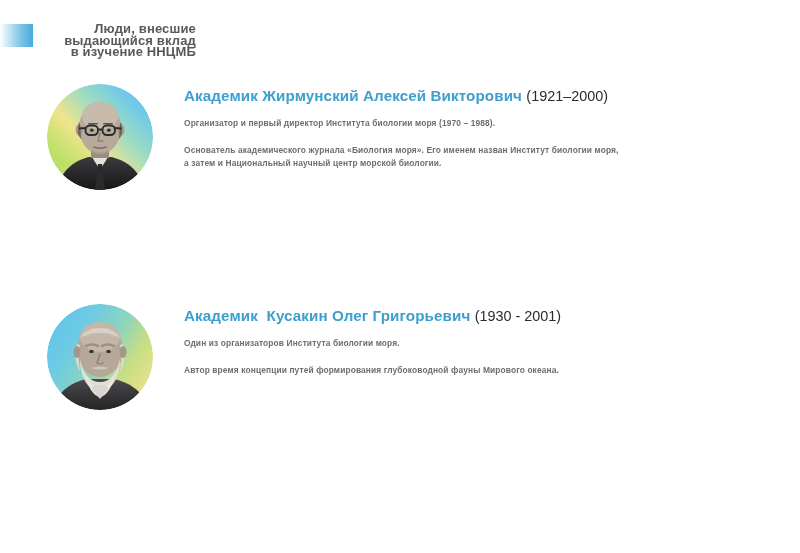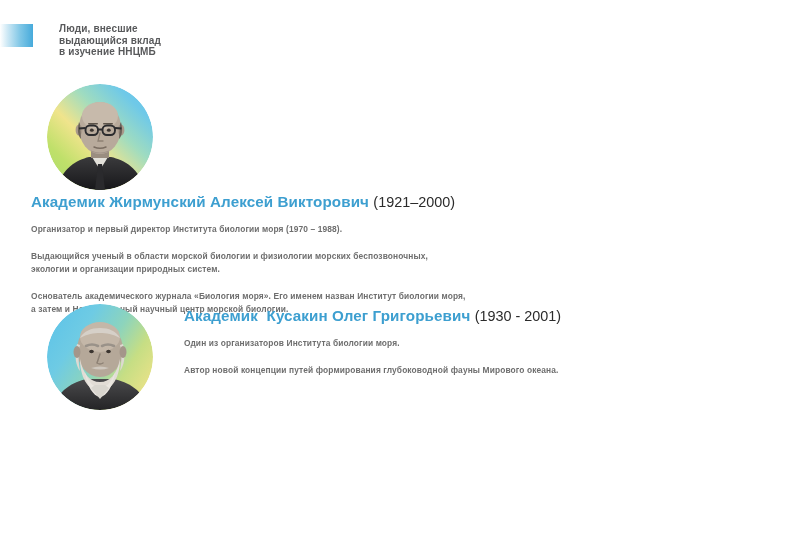--- a/index.html
+++ b/index.html
@@ -25,40 +25,41 @@
     display: flex;
     align-items: flex-start;
   }
   .header-bar {
     width: 33px;
     height: 23px;
     background: linear-gradient(to right, #ffffff 0%, #cfe9f5 22%, #7ec6e6 62%, #46aadb 100%);
     flex: 0 0 auto;
   }
   .header-title {
-    margin-left: 26px;
+    margin-left: 13px;
     margin-top: -1px;
-    font-size: 10px;
+    font-size: 13px;
     line-height: 11.5px;
     font-weight: bold;
     color: #58595b;
     letter-spacing: 0.15px;
     max-width: 150px;
+    text-align: right;
   }
   .header-title .hl2 { display: block; }
 
   
   .person {
     position: absolute;
     left: 0;
     width: 800px;
     display: flex;
     align-items: flex-start;
   }
-  .person-1 { top: 84px; flex-direction: column; }
+  .person-1 { top: 84px; }
   .person-2 { top: 304px; }
 
   .portrait-wrap {
     position: relative;
     flex: 0 0 auto;
     width: 106px;
     height: 106px;
     margin-left: 47px;
     border-radius: 50%;
     overflow: hidden;
@@ -168,22 +169,20 @@
 
         <path d="M47 63 Q53 65.5 59 63" fill="none" stroke="#7a6d61" stroke-width="1.5" stroke-linecap="round"></path>
 
         <path d="M44 67 Q53 71 62 67" fill="none" stroke="#a3958a" stroke-width="1.1"></path>
       </g>
     </svg>
   </div>
   <div class="person-body">
     <h2 class="person-name"><span>Академик Жирмунский Алексей Викторович</span> <span class="person-years">(1921–2000)</span></h2>
     <p class="para">Организатор и первый директор Института биологии моря (1970 – 1988).</p>
-    <p class="para">Выдающийся ученый в области морской биологии и физиологии морских беспозвоночных,
-экологии и организации природных систем.</p>
     <p class="para">Основатель академического журнала «Биология моря». Его именем назван Институт биологии моря,
 а затем и Национальный научный центр морской биологии.</p>
   </div>
 </div>
 
 <div class="person person-2">
   <div class="portrait-wrap">
     <svg viewBox="0 0 106 106" xmlns="http://www.w3.org/2000/svg">
       <defs>
         <linearGradient id="g2" x1="0" y1="0.2" x2="1" y2="0.85">
@@ -230,15 +229,15 @@
         <path d="M33 55 C33 72 40 86 53 88 C66 86 73 72 73 55 C70 70 63 78 53 78 C43 78 36 70 33 55 Z" fill="#e2ddd6"></path>
         <path d="M38 68 C40 82 46 92 53 93 C60 92 66 82 68 68 C64 80 58 84 53 84 C48 84 42 80 38 68 Z" fill="#eae6e0"></path>
 
         <path d="M44 84 L53 95 L62 84 L58 81 L48 81 Z" fill="#d9d6cf"></path>
       </g>
     </svg>
   </div>
   <div class="person-body">
     <h2 class="person-name"><span>Академик  Кусакин Олег Григорьевич</span> <span class="person-years">(1930 - 2001)</span></h2>
     <p class="para">Один из организаторов Института биологии моря.</p>
-    <p class="para">Автор новой концепции путей формирования глубоководной фауны Мирового океана.</p>
+    <p class="para">Автор время концепции путей формирования глубоководной фауны Мирового океана.</p>
   </div>
 </div>
 
 </body></html>

